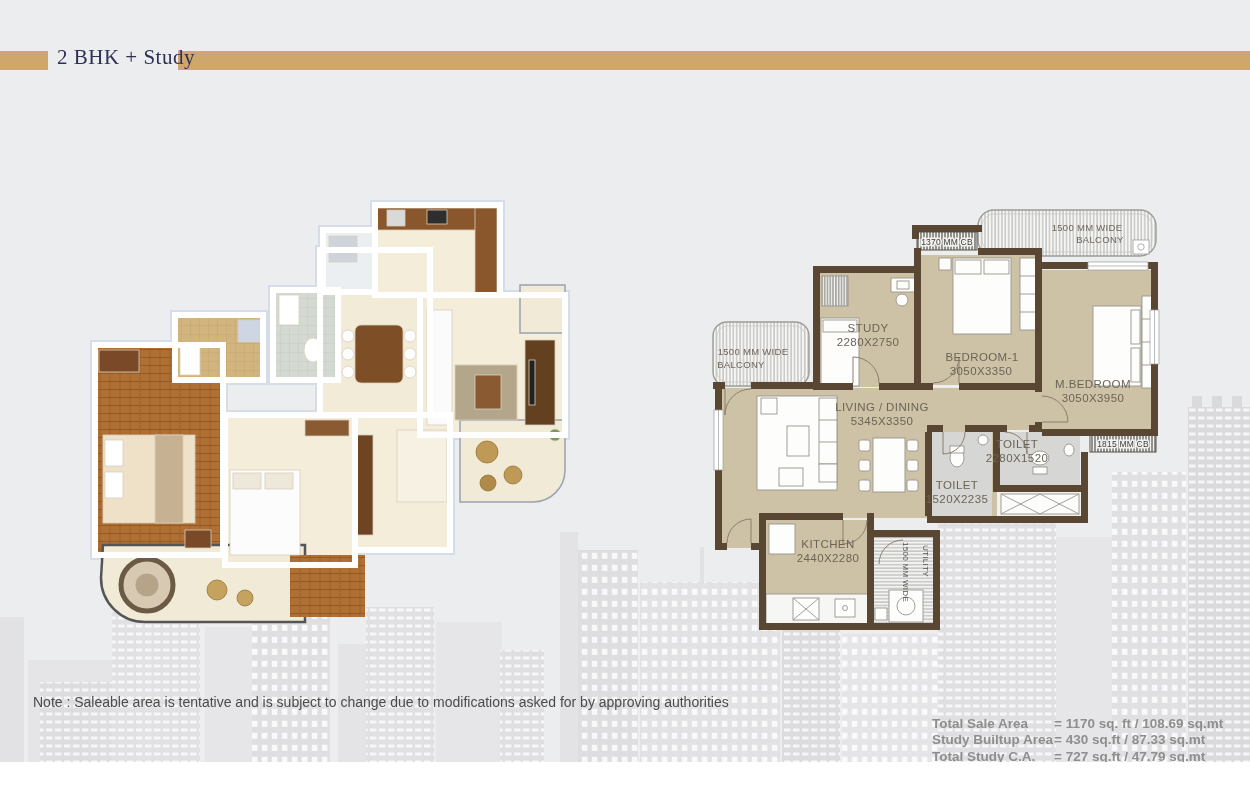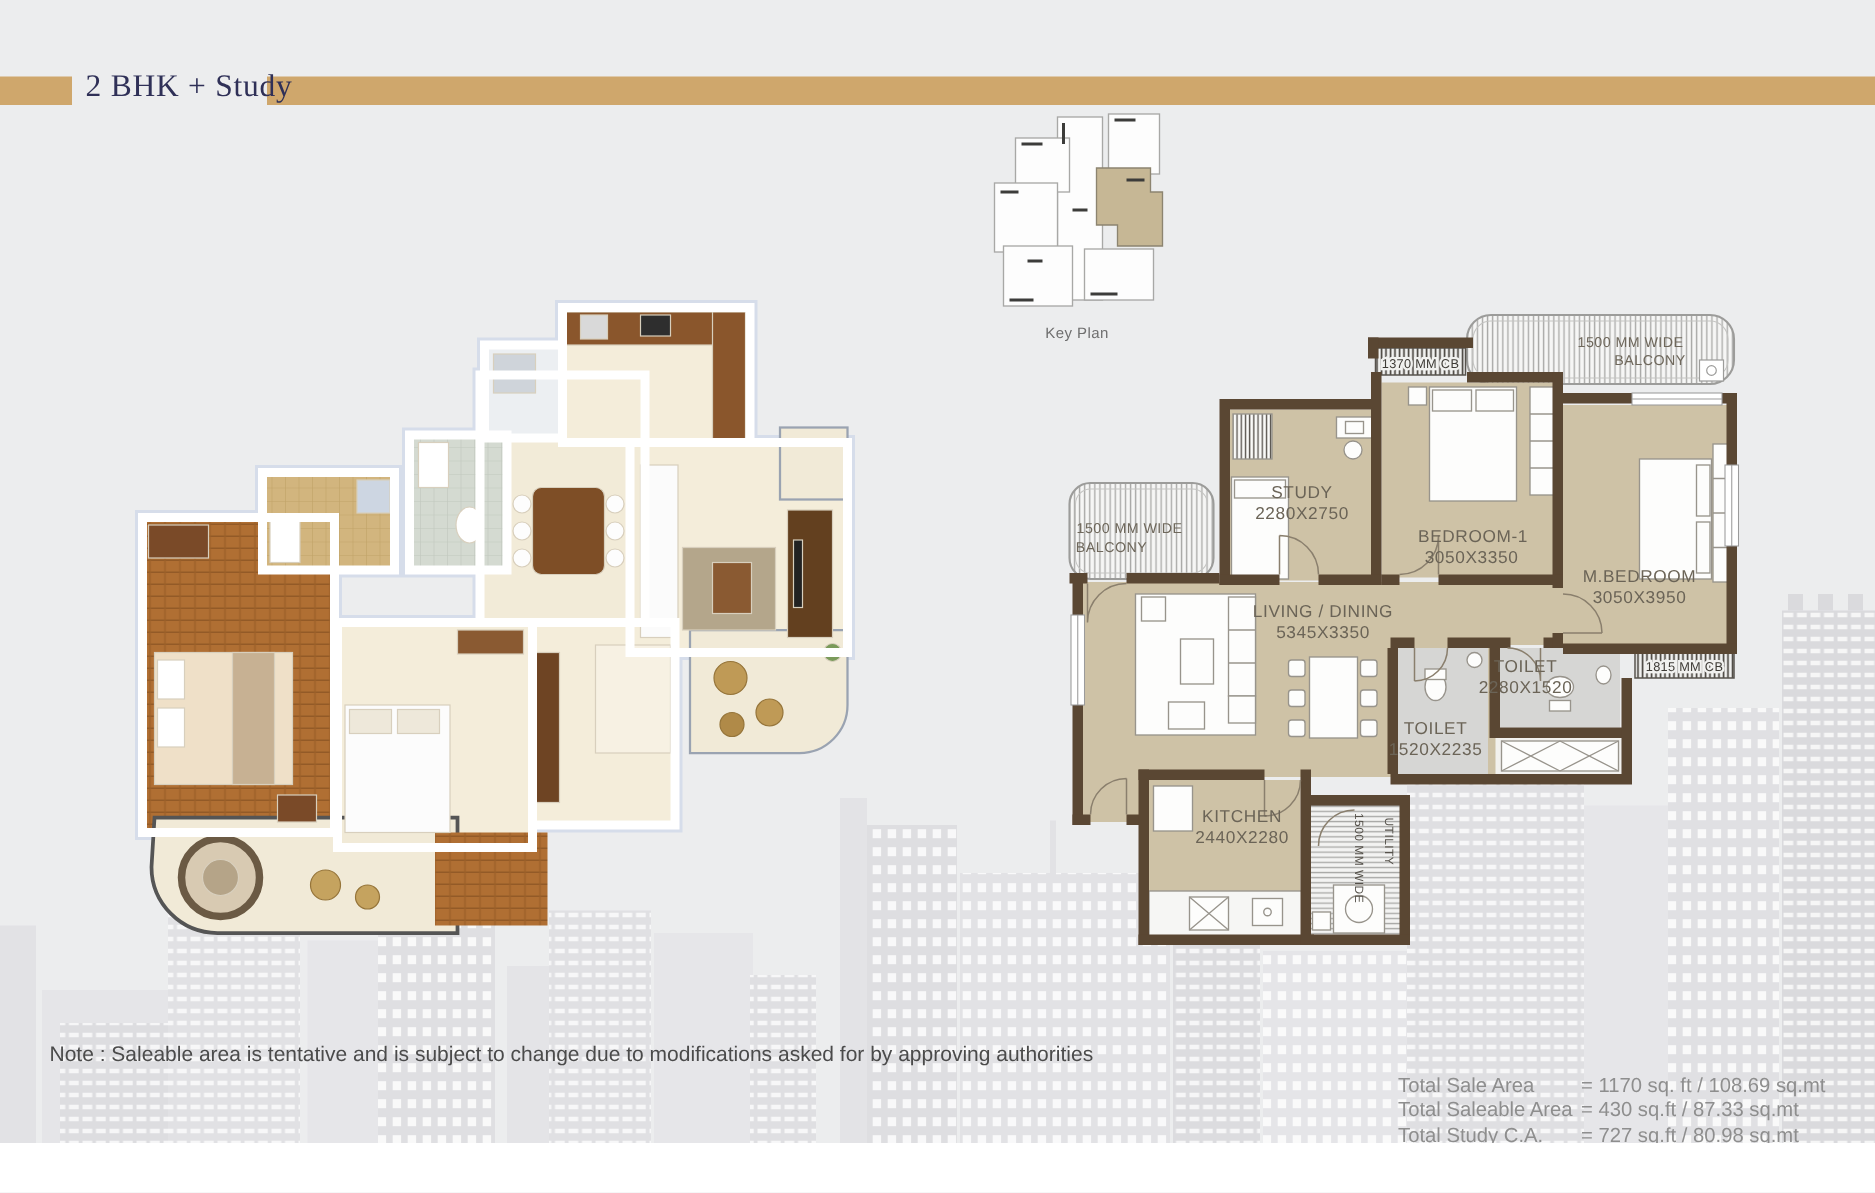--- a/index.html
+++ b/index.html
@@ -24,21 +24,21 @@
   
   text{font-family:"Liberation Sans",sans-serif;}
   .room-name{font-size:11.5px;fill:#6b6457;letter-spacing:.4px;}
   .room-dim{font-size:11.5px;fill:#6b6457;letter-spacing:.4px;}
   .balc-label{font-size:9.5px;fill:#6f685c;letter-spacing:.3px;}
   .cb-label{font-size:8.5px;fill:#3f3c37;paint-order:stroke;stroke:#f1f1ef;stroke-width:3px;letter-spacing:.2px;}
   .util-label{font-size:8px;fill:#56524b;letter-spacing:.3px;}
 
   
   .note{position:absolute;left:33px;top:696px;font-size:14px;line-height:13.6px;color:#4b4b4b;}
-  .totals{position:absolute;left:932px;top:716px;font-size:13.5px;line-height:16.4px;color:#8e8e8e;}
+  .totals{position:absolute;left:932px;top:716px;font-size:13.5px;line-height:16.4px;color:#8e8e8e;font-weight:bold;}
   .totals .row{white-space:nowrap;}
   .totals .lbl{display:inline-block;width:122px;}
 </style>
 </head>
 <body>
 
 <div class="canvas">
 
   <svg width="1250" height="380" viewBox="0 0 1250 380" style="position:absolute;left:0;bottom:0;">
     <defs>
@@ -88,38 +88,20 @@
       <rect x="1192" y="14" width="10" height="11" fill="#dadadd"></rect>
         <rect x="1212" y="14" width="10" height="11" fill="#dadadd"></rect>
         <rect x="1232" y="14" width="10" height="11" fill="#dadadd"></rect>
     </g>
   </svg>
 
   <div class="goldbar left"></div>
   <div class="goldbar right"></div>
   <div class="page-title">2 BHK + Study</div>
 
-  <div class="keyplan">
-    <svg width="126" height="140" viewBox="0 0 126 140">
-      <g stroke="#a8a8a6" stroke-width="0.9" fill="#fdfdfd">
-        <rect x="50" y="8" width="30" height="122"></rect>
-        <rect x="22" y="22" width="36" height="36"></rect>
-        <rect x="84" y="6" width="34" height="40"></rect>
-        <rect x="8" y="52" width="42" height="46"></rect>
-        <rect x="14" y="94" width="46" height="40"></rect>
-        <rect x="68" y="96" width="46" height="34"></rect>
-      </g>
-      <polygon points="76,42 112,42 112,58 120,58 120,94 90,94 90,80 76,80" fill="#c6b795" stroke="#8c8470" stroke-width="0.9"></polygon>
-      <g stroke="#3c3c3a" stroke-width="2" fill="none">
-        <path d="M26,26 h14 M88,10 h14 M12,58 h12 M18,130 h16 M72,126 h18 M54,12 v14"></path>
-        <path d="M60,70 h10 M30,104 h10 M96,50 h12"></path>
-      </g>
-    </svg>
-    <div class="keyplan-label">Key Plan</div>
-  </div>
 
   <svg class="plan3d" width="595" height="475" viewBox="0 0 595 475">
     <defs>
       <pattern id="plank" width="10" height="8" patternUnits="userSpaceOnUse">
         <rect width="10" height="8" fill="#b06f33"></rect>
         <rect y="7" width="10" height="1" fill="#935a27"></rect>
         <rect x="4.5" width="1" height="8" fill="#9c6029"></rect>
       </pattern>
       <pattern id="tileTan" width="9" height="9" patternUnits="userSpaceOnUse">
         <rect width="9" height="9" fill="#d2b57e"></rect>
@@ -405,20 +387,20 @@
 
   <div class="note">
     <div>Note : Saleable area is tentative and is subject to change due to modifications asked for by approving authorities</div>
   </div>
 
   <div class="totals">
     <div class="row">
       <span class="lbl">Total Sale Area</span><span>= 1170 sq. ft / 108.69 sq.mt</span>
     </div>
     <div class="row">
-      <span class="lbl">Total Saleable Area</span><span>= 430 sq.ft / 87.33 sq.mt</span>
+      <span class="lbl">Study Builtup Area</span><span>= 430 sq.ft / 87.33 sq.mt</span>
     </div>
     <div class="row">
-      <span class="lbl">Total Study C.A.</span><span>= 727 sq.ft / 80.98 sq.mt</span>
+      <span class="lbl">Total Study C.A.</span><span>= 727 sq.ft / 47.79 sq.mt</span>
     </div>
   </div>
 
 </div>
 
 </body></html>

